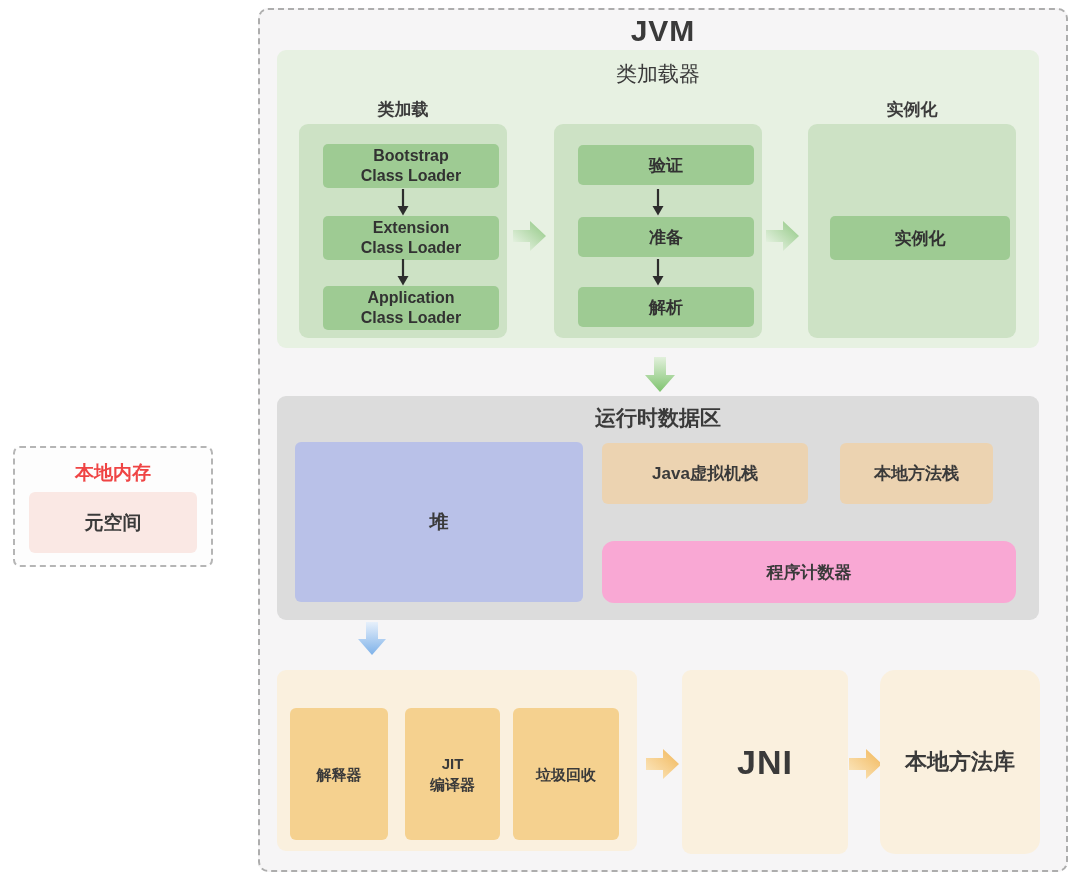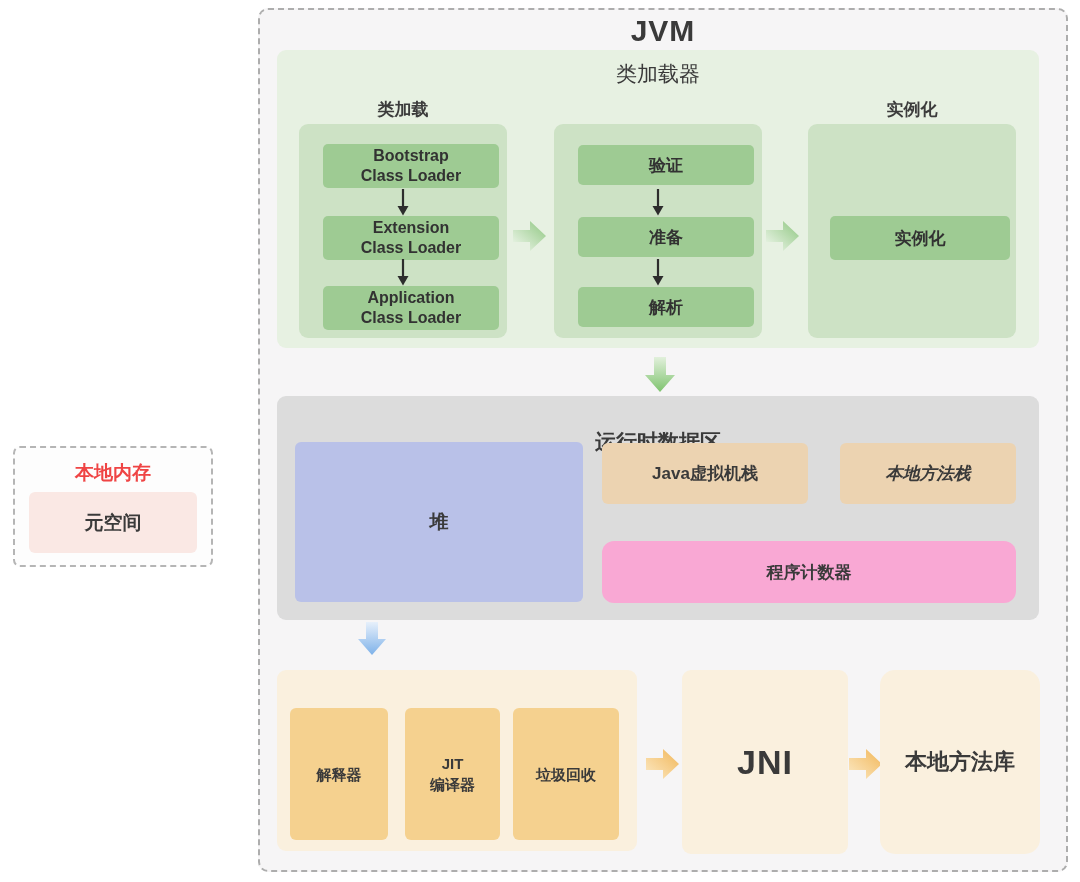--- a/index.html
+++ b/index.html
@@ -46,29 +46,29 @@
   .ha1 { left:236px; } .ha2 { left:489px; }
 
   
   .down-green { position:absolute; left:384px; top:347px; }
   .down-blue  { position:absolute; left:97px;  top:612px; }
 
   
   .rt-section { position:absolute; left:17px; top:386px; width:762px; height:224px;
     background:#dcdcdc; border-radius:9px; }
   .rt-title { position:absolute; top:8px; left:0; width:100%; text-align:center;
-    font-size:21px; font-weight:700; color:#3a3a3a;margin-top:24px; }
+    font-size:21px; font-weight:700; color:#3a3a3a; }
   .heap { position:absolute; left:18px; top:46px; width:288px; height:160px;
     background:#b9c1e8; border-radius:6px; display:flex; align-items:center; justify-content:center;
     font-size:19px; font-weight:700; color:#3a3a3a; }
   .tan-box { position:absolute; background:#ecd3b1; border-radius:6px;
     display:flex; align-items:center; justify-content:center;
     font-size:17px; font-weight:700; color:#3a3a3a; }
   .jvm-stack { left:325px; top:47px; width:206px; height:61px; }
-  .nm-stack  { left:563px; top:47px; width:176px; height:61px;font-style:italic; }
+  .nm-stack  { left:563px; top:47px; width:153px; height:61px; }
   .pc-box { position:absolute; left:325px; top:145px; width:414px; height:62px;
     background:#f9a8d4; border-radius:12px; display:flex; align-items:center; justify-content:center;
     font-size:17px; font-weight:700; color:#3a3a3a; }
 
   
   .engine { position:absolute; left:17px; top:660px; width:360px; height:181px;
     background:#faf0de; border-radius:9px; }
   .engine-title { position:absolute; top:10px; left:0; width:100%; text-align:center;
     font-size:20px; font-weight:700; color:#3a3a3a; }
   .orange-box { position:absolute; top:38px; height:132px; background:#f5d18f; border-radius:6px;

